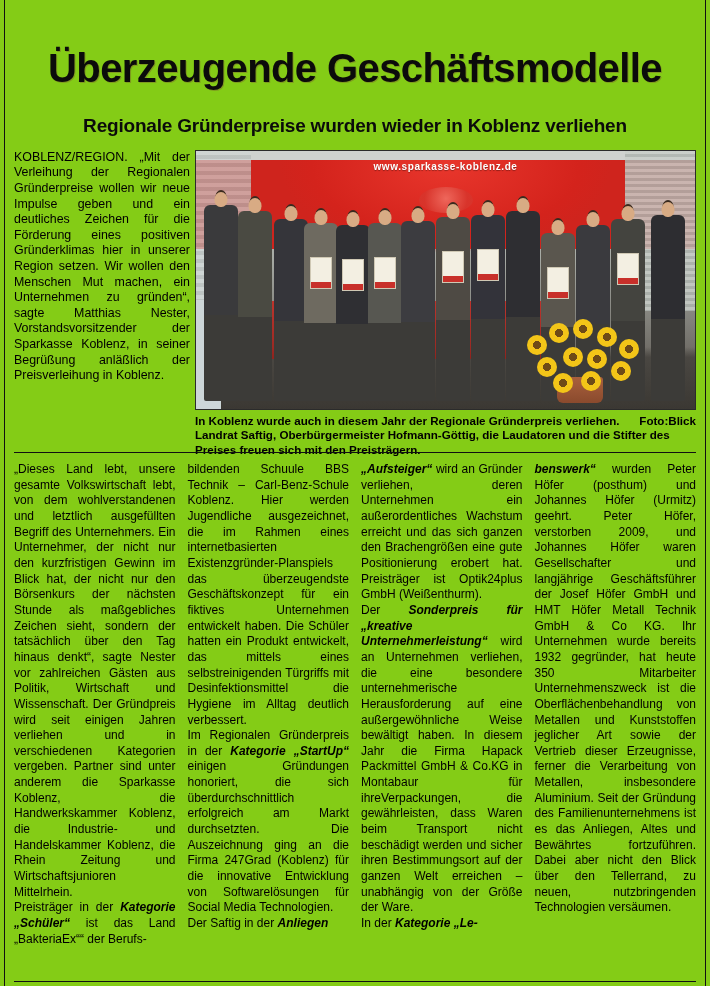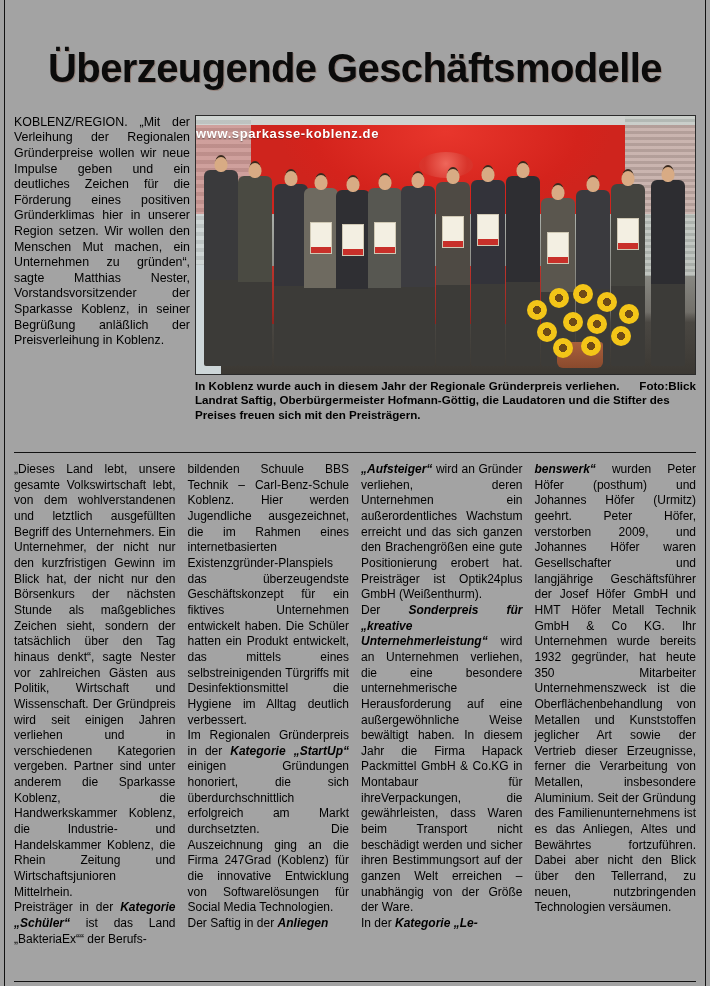--- a/index.html
+++ b/index.html
@@ -7,21 +7,21 @@
     padding: 0;
     background: #ffffff;
   }
   body {
     font-family: "Liberation Sans", sans-serif;
   }
   .page {
     position: relative;
     width: 710px;
     height: 986px;
-    background: #a3a3a3;
+    background: #84cc16;
     box-sizing: border-box;
     overflow: hidden;
   }
   .page-border-left {
     position: absolute;
     left: 4px; top: 0; bottom: 0;
     width: 1px;
     background: #111;
   }
   .page-border-right {
@@ -121,23 +121,23 @@
   .photo .blinds-l {
     position: absolute;
     left: 0; top: 0; width: 55px; height: 58%;
     background: repeating-linear-gradient(to bottom,
       #cfd5d3 0 4px, #b6bcba 4px 8px);
     opacity: 0.7;
   }
   .photo .banner-url {
     position: absolute;
     left: 0; right: 0; top: 10px;
-    text-align: left;
+    text-align: center;
     color: #ffffff;
-    font-size: 13px;
+    font-size: 10px;
     font-weight: bold;
     letter-spacing: 0.6px;
     text-shadow: 0 1px 1px rgba(0,0,0,0.35);
   }
   .photo .banner-logo {
     position: absolute;
     left: 50%; top: 36px;
     transform: translateX(-50%);
     width: 54px; height: 26px;
     border-radius: 50%;
@@ -265,20 +265,21 @@
 <div class="page">
   <div class="page-border-left"></div>
   <div class="page-border-right"></div>
 
   <div class="content">
 
     <h1 class="headline">
       <span class="ln ln1">Überzeugende Geschäftsmodelle</span>
     </h1>
 
+    <div class="subhead">Regionale Gründerpreise wurden wieder in Koblenz verliehen</div>
 
     <div class="lead-row">
 
       <div class="lead-col">KOBLENZ/REGION. „Mit der Verleihung der Regionalen Gründerpreise wollen wir neue Impulse geben und ein deutliches Zeichen für die Förderung eines positiven Gründerklimas hier in unserer Region setzen. Wir wollen den Menschen Mut machen, ein Unternehmen zu gründen“, sagte Matthias Nester, Vorstandsvorsitzender der Sparkasse Koblenz, in seiner Begrüßung anläßlich der Preisverleihung in Koblenz.</div>
 
       <div class="photo-wrap">
         <div class="photo">
           <div class="blinds-l"></div>
           <div class="blinds"></div>
           <div class="redfloor"></div>

